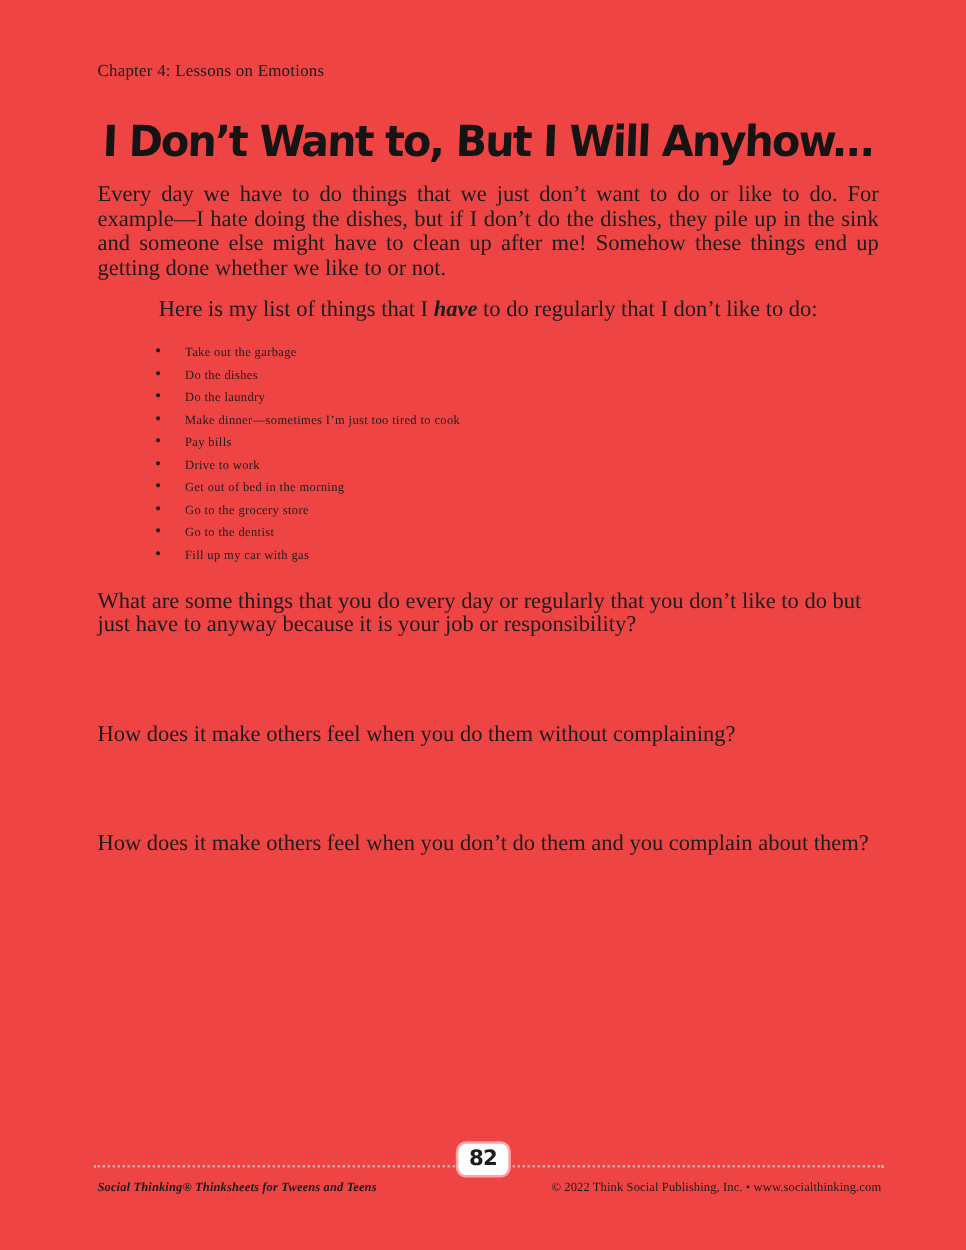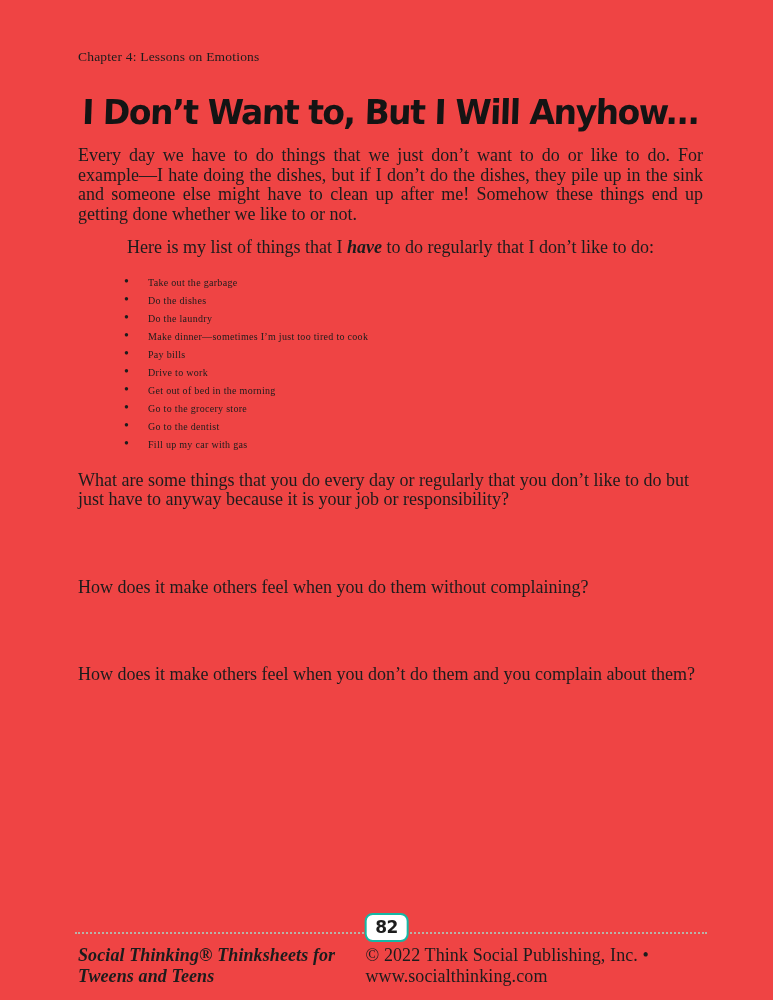--- a/index.html
+++ b/index.html
@@ -69,38 +69,38 @@
     right: 66px;
     top: 932px;
     border-top: 2px dotted #b9b2a8;
   }
   .page-number-box {
     position: absolute;
     left: 50%;
     top: 913px;
     transform: translateX(-50%);
     background: #ffffff;
-    border: 2px solid #14b8a6;
+    border: 2px solid #fca5a5;
     border-radius: 8px;
     padding: 2px 9px 3px 9px;
     font-family: "DejaVu Sans", sans-serif;
     font-weight: 800;
     font-size: 17px;
     letter-spacing: -0.5px;
     transform-origin: center;
   }
   .footer-row {
     position: absolute;
     left: 78px;
     right: 68px;
     top: 945px;
     display: flex;
     justify-content: space-between;
     align-items: baseline;
-    font-size: 18px;
+    font-size: 10px;
   }
   .footer-left {
     font-style: italic;
     font-weight: 600;
     letter-spacing: 0.1px;
   }
   .footer-right {
     letter-spacing: 0.1px;
   }
 </style>

